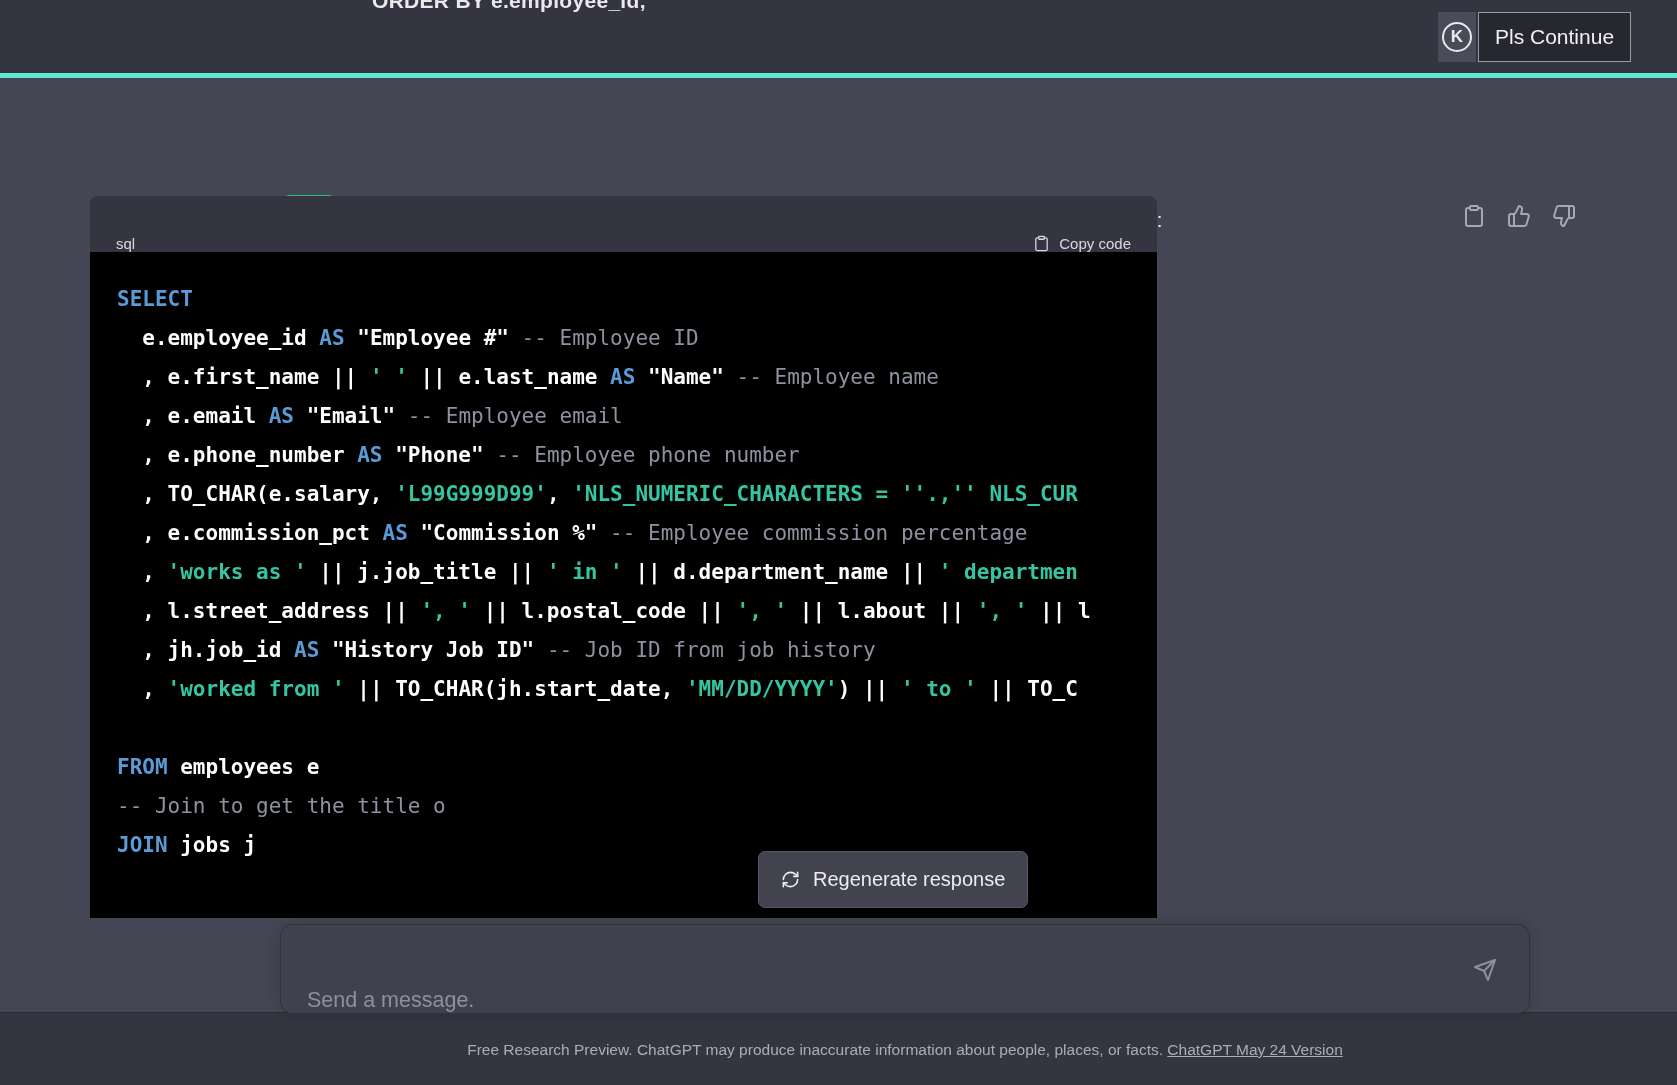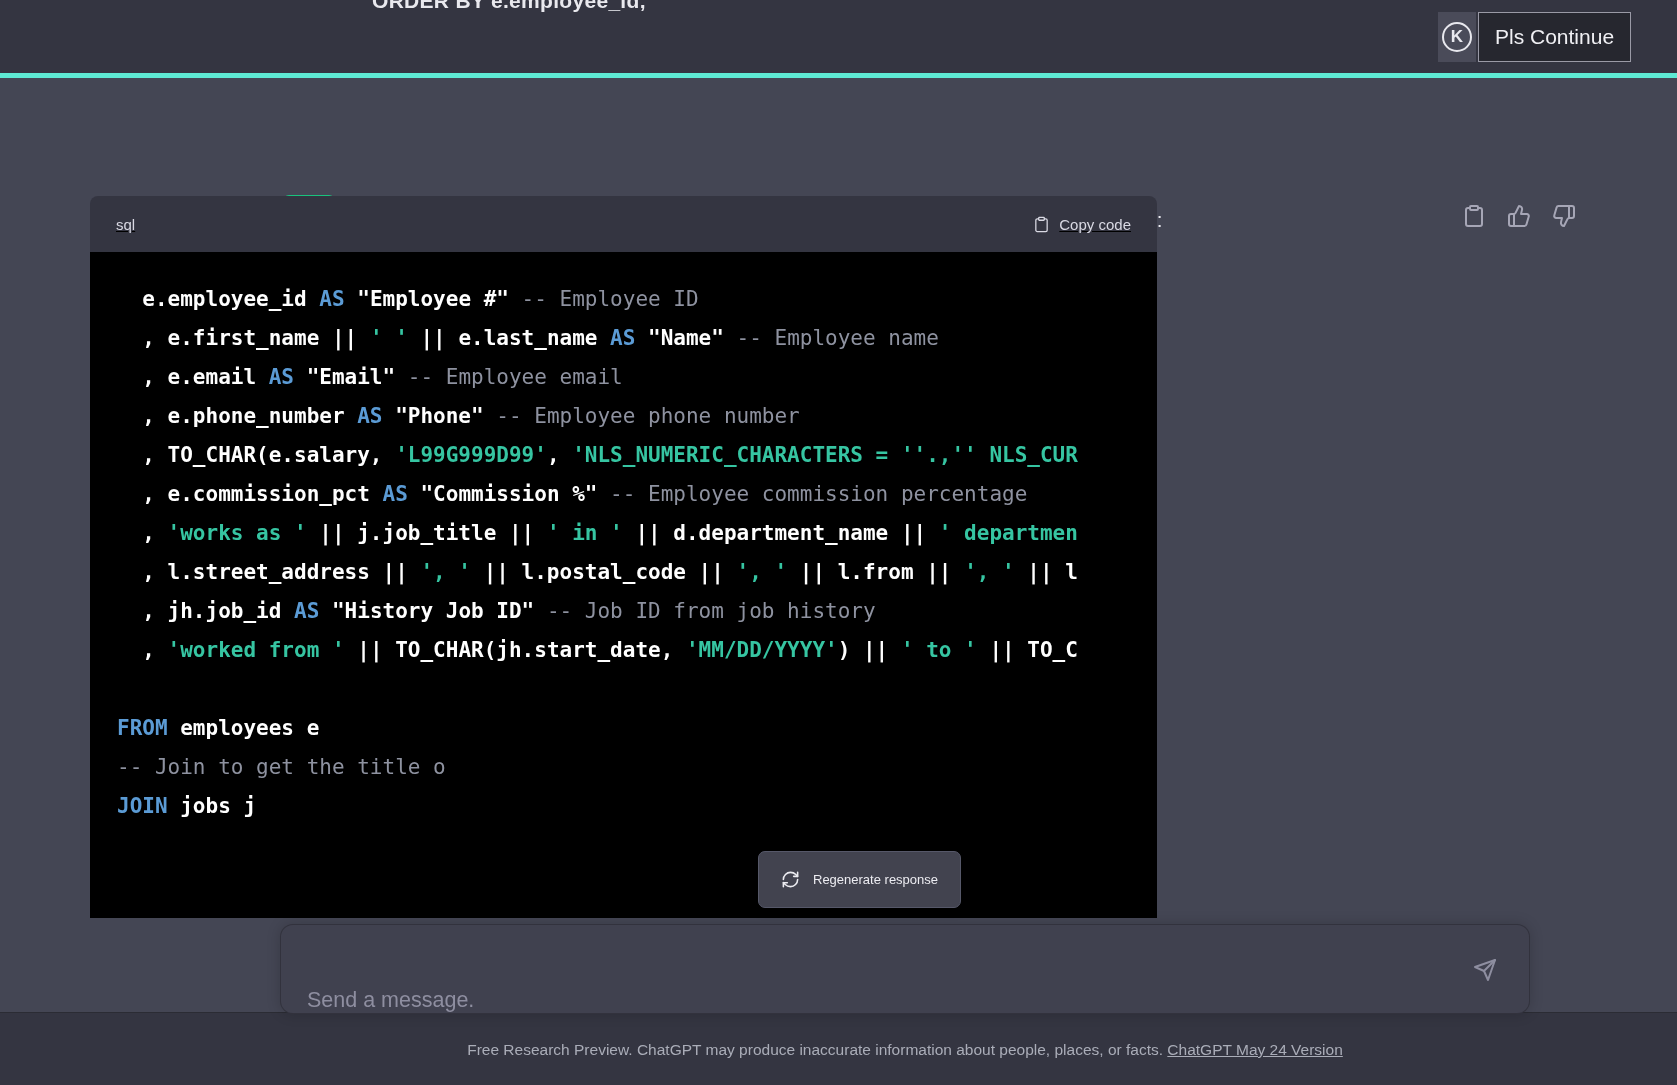--- a/index.html
+++ b/index.html
@@ -31,40 +31,40 @@
   .intro-text { position:absolute; left:372px; top:128px; width:1020px;
     color:#ececf1; font-size:20.5px; line-height:28px; }
   .msg-actions { position:absolute; left:1462px; top:126px; display:flex; gap:21px; }
   .msg-actions .icon-btn { width:24px; height:24px; color:#a6a6b6; cursor:pointer; }
   .icon-btn svg { width:100%; height:100%; stroke:currentColor; fill:none;
     stroke-width:2; stroke-linecap:round; stroke-linejoin:round; }
 
   
   .code-block { position:absolute; left:373px; top:196px; width:1067px; height:722px;
     border-radius:8px 8px 0 0; overflow:hidden; }
-  .code-header { height:56px; background:#343541; display:flex; align-items:center;
-    justify-content:space-between; padding:0 26px;text-decoration:underline; }
+  .code-header { height:56px; background:#343541; display:flex; align-items:flex-end;
+    justify-content:space-between; padding:0 26px; }
   .code-lang { color:#d9d9e3; font-size:15px; }
   .copy-code { display:flex; align-items:center; gap:9px; color:#d9d9e3;
     font-size:15px; cursor:pointer; }
   .copy-code svg { width:17px; height:17px; stroke:#d9d9e3; fill:none;
     stroke-width:1.8; stroke-linecap:round; stroke-linejoin:round; }
   .code-body { background:#000000; height:666px; padding:28px 0 0 27px;
     overflow:hidden; font-family:"DejaVu Sans Mono", monospace; font-size:21px;
     line-height:39px; font-weight:700; }
   .code-line { white-space:pre; height:39px; }
   .tk-plain { color:#ffffff; }
   .tk-kw { color:#5b9bd5; }
   .tk-str { color:#36c5a2; }
   .tk-com { color:#8e92a0; font-weight:400; }
 
   
   .regen-btn { position:absolute; left:758px; top:851px; height:57px; z-index:3;
     background:#42434f; border:1px solid #565869; border-radius:7px; color:#ececf1;
-    font-size:13px; display:flex; align-items:center; gap:13px; padding:0 22px;
+    font-size:20px; display:flex; align-items:center; gap:13px; padding:0 22px;
     box-shadow:0 3px 10px rgba(0,0,0,.4); cursor:pointer; }
   .regen-btn svg { width:19px; height:19px; stroke:#ececf1; fill:none;
     stroke-width:2; stroke-linecap:round; stroke-linejoin:round; }
 
   
   .composer { position:absolute; left:280px; top:924px; width:1250px; height:90px;
     background:#40414f; border:1px solid rgba(0,0,0,.22); border-radius:13px;
     box-shadow:0 0 14px rgba(0,0,0,.18); z-index:4; display:flex; align-items:flex-end; }
   .composer-input { flex:1; background:transparent; border:none; outline:none;
     color:#ececf1; font-size:21.5px; padding:0 70px 0 26px;
@@ -133,28 +133,29 @@
           <span>
             <svg viewBox="0 0 24 24" style="display:block;">
                 <rect x="8" y="2" width="8" height="4" rx="1"></rect>
                 <path d="M16 4h2a2 2 0 0 1 2 2v14a2 2 0 0 1-2 2H6a2 2 0 0 1-2-2V6a2 2 0 0 1 2-2h2"></path>
               </svg>
           </span>
           <span>Copy code</span>
         </span>
       </div>
       <div class="code-body">
+          <div class="code-line"><span class="tk-kw">SELECT</span></div>
           <div class="code-line"><span class="tk-plain">  e.employee_id </span><span class="tk-kw">AS</span><span class="tk-plain"> "Employee #" </span><span class="tk-com">-- Employee ID</span></div>
           <div class="code-line"><span class="tk-plain">  , e.first_name || </span><span class="tk-str">' '</span><span class="tk-plain"> || e.last_name </span><span class="tk-kw">AS</span><span class="tk-plain"> "Name" </span><span class="tk-com">-- Employee name</span></div>
           <div class="code-line"><span class="tk-plain">  , e.email </span><span class="tk-kw">AS</span><span class="tk-plain"> "Email" </span><span class="tk-com">-- Employee email</span></div>
           <div class="code-line"><span class="tk-plain">  , e.phone_number </span><span class="tk-kw">AS</span><span class="tk-plain"> "Phone" </span><span class="tk-com">-- Employee phone number</span></div>
           <div class="code-line"><span class="tk-plain">  , TO_CHAR(e.salary, </span><span class="tk-str">'L99G999D99'</span><span class="tk-plain">, </span><span class="tk-str">'NLS_NUMERIC_CHARACTERS = ''.,'' NLS_CUR</span></div>
           <div class="code-line"><span class="tk-plain">  , e.commission_pct </span><span class="tk-kw">AS</span><span class="tk-plain"> "Commission %" </span><span class="tk-com">-- Employee commission percentage</span></div>
           <div class="code-line"><span class="tk-plain">  , </span><span class="tk-str">'works as '</span><span class="tk-plain"> || j.job_title || </span><span class="tk-str">' in '</span><span class="tk-plain"> || d.department_name || </span><span class="tk-str">' departmen</span></div>
-          <div class="code-line"><span class="tk-plain">  , l.street_address || </span><span class="tk-str">', '</span><span class="tk-plain"> || l.postal_code || </span><span class="tk-str">', '</span><span class="tk-plain"> || l.from || </span><span class="tk-str">', '</span><span class="tk-plain"> || l</span></div>
+          <div class="code-line"><span class="tk-plain">  , l.street_address || </span><span class="tk-str">', '</span><span class="tk-plain"> || l.postal_code || </span><span class="tk-str">', '</span><span class="tk-plain"> || l.about || </span><span class="tk-str">', '</span><span class="tk-plain"> || l</span></div>
           <div class="code-line"><span class="tk-plain">  , jh.job_id </span><span class="tk-kw">AS</span><span class="tk-plain"> "History Job ID" </span><span class="tk-com">-- Job ID from job history</span></div>
           <div class="code-line"><span class="tk-plain">  , </span><span class="tk-str">'worked from '</span><span class="tk-plain"> || TO_CHAR(jh.start_date, </span><span class="tk-str">'MM/DD/YYYY'</span><span class="tk-plain">) || </span><span class="tk-str">' to '</span><span class="tk-plain"> || TO_C</span></div>
           <div class="code-line">&nbsp;</div>
           <div class="code-line"><span class="tk-kw">FROM</span><span class="tk-plain"> employees e</span></div>
           <div class="code-line"><span class="tk-com">-- Join to get the title o</span></div>
           <div class="code-line"><span class="tk-kw">JOIN</span><span class="tk-plain"> jobs j</span></div>
         </div>
     </div>
   </div>
 

